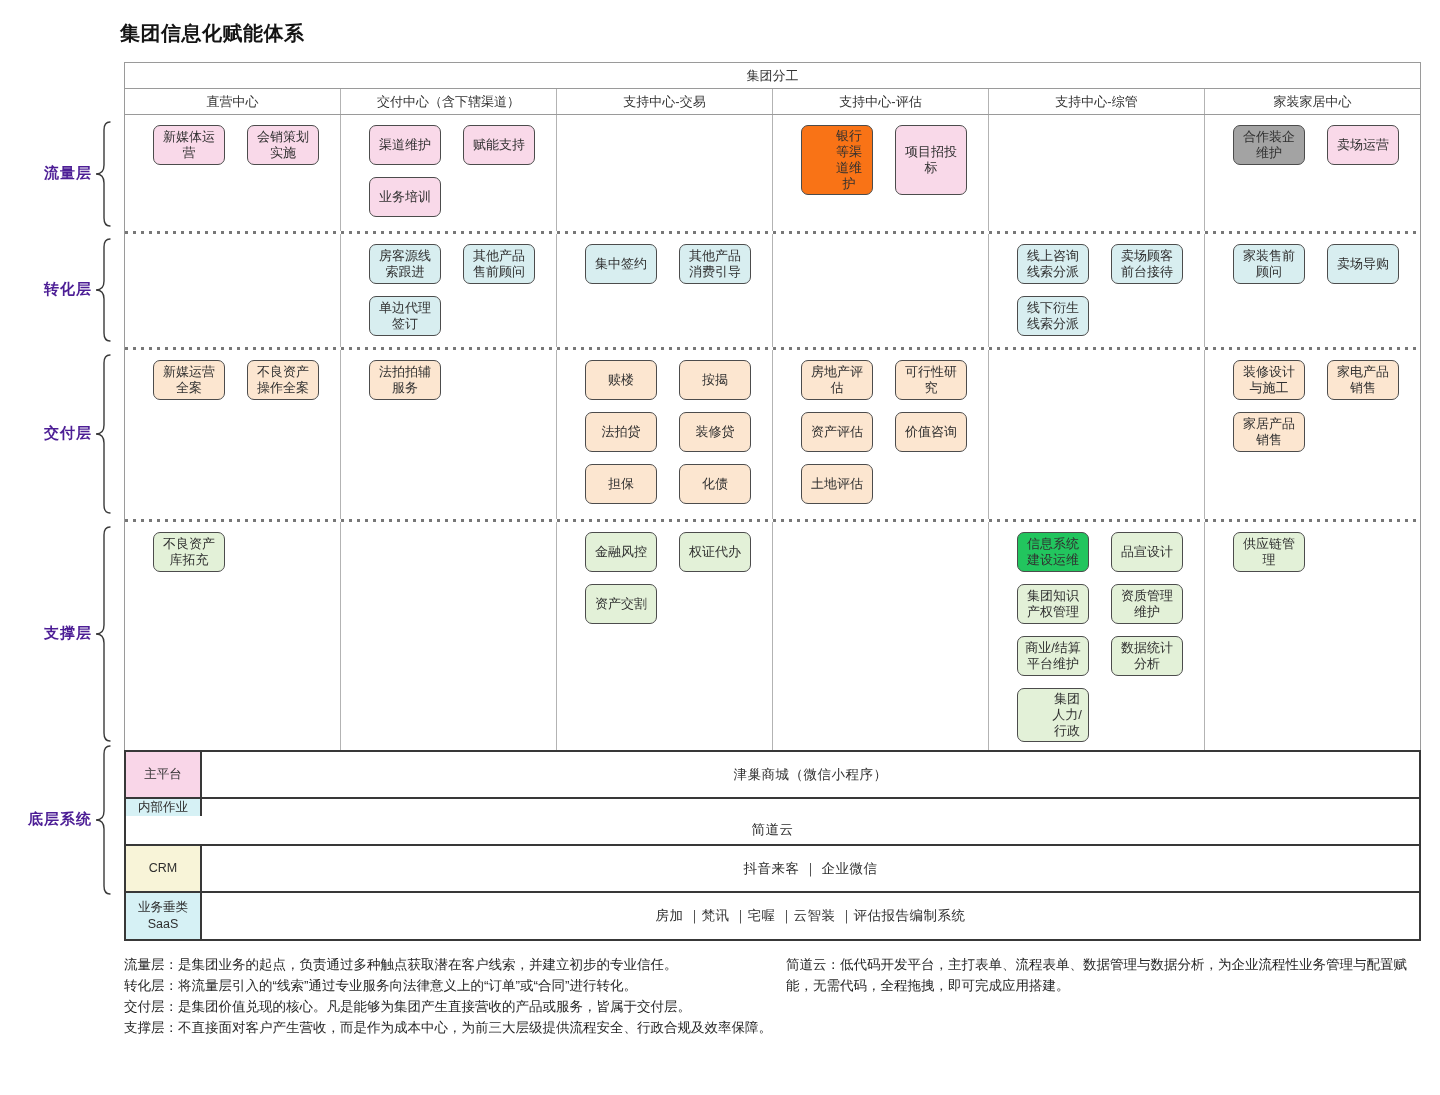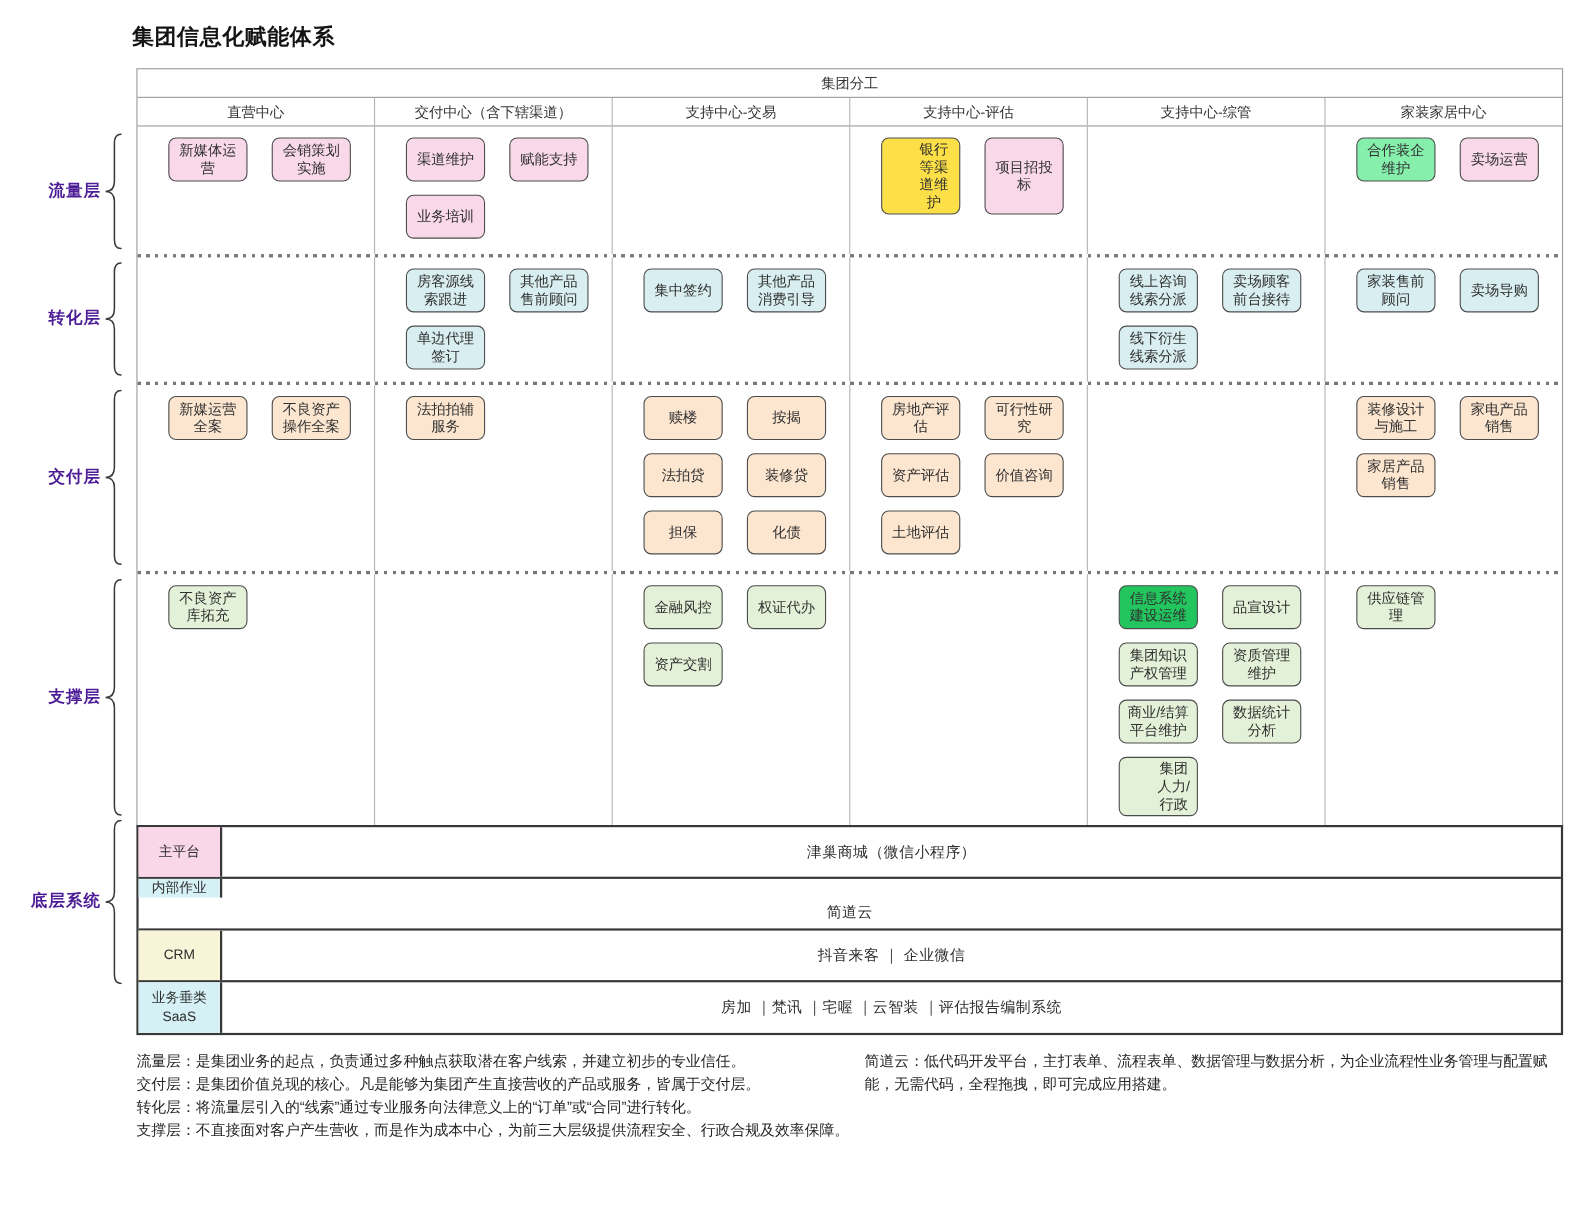--- a/index.html
+++ b/index.html
@@ -62,26 +62,26 @@
             <div class="box" style="background: rgb(249, 217, 233);">新媒体运营</div>
             <div class="box" style="background: rgb(249, 217, 233);">会销策划实施</div>
           </div>
           <div class="cell">
             <div class="box" style="background: rgb(249, 217, 233);">渠道维护</div>
             <div class="box" style="background: rgb(249, 217, 233);">赋能支持</div>
             <div class="box" style="background: rgb(249, 217, 233);">业务培训</div>
           </div>
           <div class="cell"></div>
           <div class="cell">
-            <div class="box" style="background: #fde047; padding-left: 28px;">银行等渠道维护</div>
+            <div class="box" style="background: #f97316; padding-left: 28px;">银行等渠道维护</div>
             <div class="box" style="background: rgb(249, 217, 233);">项目招投标</div>
           </div>
           <div class="cell"></div>
           <div class="cell">
-            <div class="box" style="background: #86efac;">合作装企维护</div>
+            <div class="box" style="background: #a3a3a3;">合作装企维护</div>
             <div class="box" style="background: rgb(249, 217, 233);">卖场运营</div>
           </div>
         </div>
         <div class="dotline"></div>
         <div class="band" style="height: 113px;">
           <div class="cell"></div>
           <div class="cell">
             <div class="box" style="background: rgb(216, 238, 240);">房客源线索跟进</div>
             <div class="box" style="background: rgb(216, 238, 240);">其他产品售前顾问</div>
             <div class="box" style="background: rgb(216, 238, 240);">单边代理签订</div>
@@ -208,18 +208,18 @@
       <div class="layer-label" style="top: 810px;">底层系统</div>
       <div class="brace" style="top: 745px;">
         <svg width="16" height="150" viewBox="0 0 16 150">
           <path d="M15 1 Q9 1 9 9 L9 66 Q9 75 1 75 Q9 75 9 84 L9 141 Q9 149 15 149" fill="none" stroke="#3a3a3a" stroke-width="1.4" stroke-linecap="round"></path>
         </svg>
       </div>
     </div>
 
   <div class="notes-left" id="notes-left">
       <div class="note-line">流量层：是集团业务的起点，负责通过多种触点获取潜在客户线索，并建立初步的专业信任。</div>
+      <div class="note-line">转化层：将流量层引入的“线索”通过专业服务向法律意义上的“订单”或“合同”进行转化。</div>
       <div class="note-line">交付层：是集团价值兑现的核心。凡是能够为集团产生直接营收的产品或服务，皆属于交付层。</div>
-      <div class="note-line">转化层：将流量层引入的“线索”通过专业服务向法律意义上的“订单”或“合同”进行转化。</div>
       <div class="note-line">支撑层：不直接面对客户产生营收，而是作为成本中心，为前三大层级提供流程安全、行政合规及效率保障。</div>
     </div>
   <div class="notes-right">简道云：低代码开发平台，主打表单、流程表单、数据管理与数据分析，为企业流程性业务管理与配置赋能，无需代码，全程拖拽，即可完成应用搭建。</div>
 </div>
 
 </body></html>

